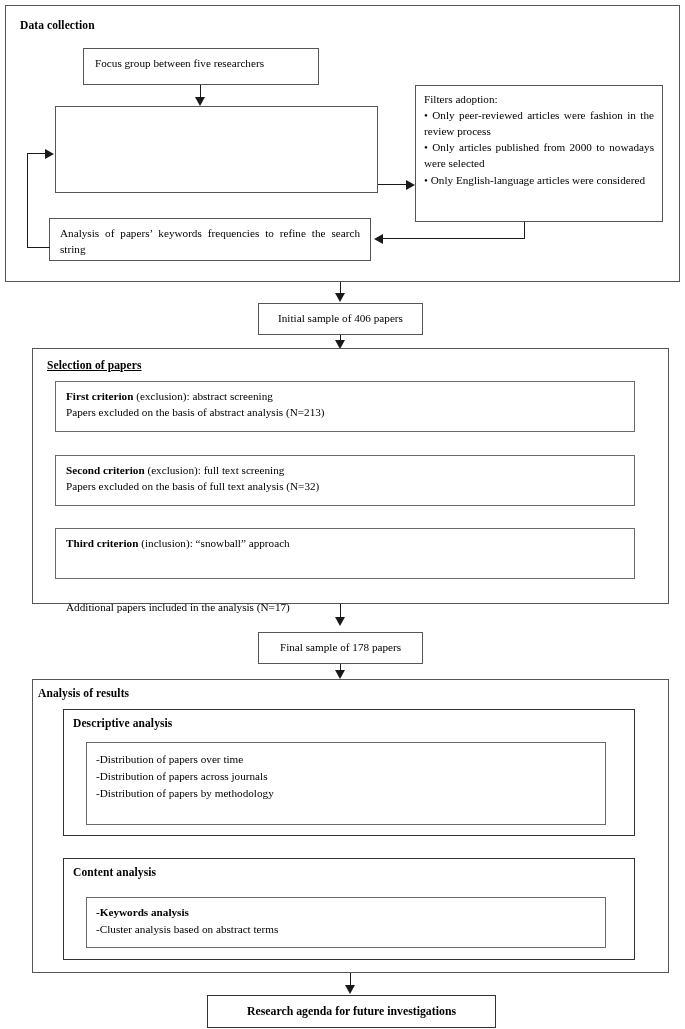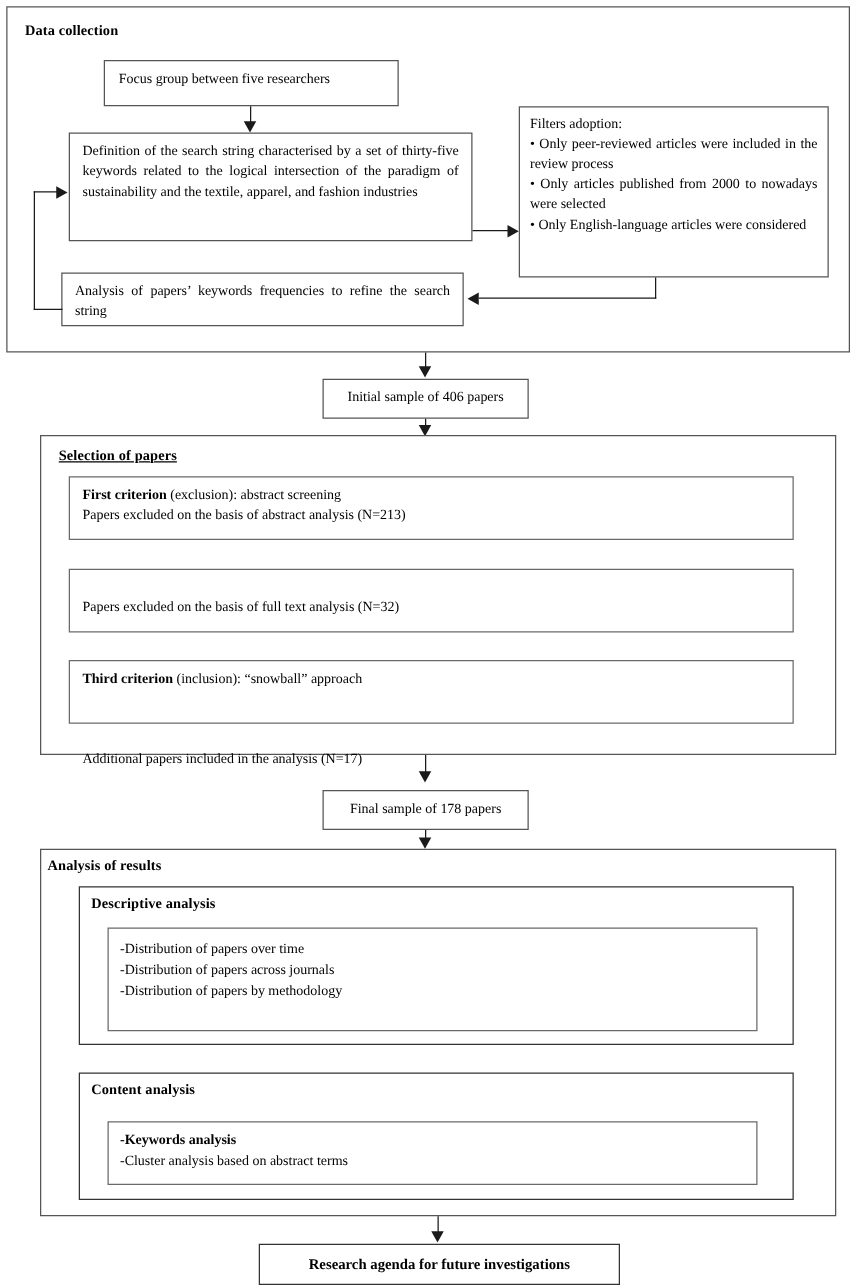--- a/index.html
+++ b/index.html
@@ -86,28 +86,27 @@
 
   <div class="section-title" style="left:20px; top:19px;">Data collection</div>
 
   <div class="box" style="left:83px; top:48px; width:236px; height:37px;"></div>
   <div class="txt" style="left:95px; top:55px; width:215px;">Focus group between five researchers</div>
 
   <div class="vline" style="left:200px; top:85px; height:14px;"></div>
   <div class="arrow-d" style="left:195px; top:97px;"></div>
 
   <div class="box" style="left:55px; top:106px; width:323px; height:87px;"></div>
-  <div class="txt justify" style="left:66px; top:113px; width:301px;">Definition of the search string characterised by a set of thirty-five keywords related to the logical intersection of the paradigm of sustainability and the textile, apparel, and fashion industries</div>
 
   <div class="hline" style="left:378px; top:184px; width:30px;"></div>
   <div class="arrow-r" style="left:406px; top:179.5px;"></div>
 
   <div class="box" style="left:415px; top:85px; width:248px; height:137px;"></div>
   <div class="txt" style="left:424px; top:91px; width:230px;">Filters adoption:</div>
-  <div class="txt justify" style="left:424px; top:107px; width:230px;">• Only peer-reviewed articles were included in the review process</div>
+  <div class="txt justify" style="left:424px; top:107px; width:230px;">• Only peer-reviewed articles were fashion in the review process</div>
   <div class="txt justify" style="left:424px; top:139px; width:230px;"> • Only articles published from 2000 to nowadays were selected</div>
   <div class="txt justify" style="left:424px; top:172px; width:230px;">• Only English-language articles were considered</div>
 
   <div class="vline" style="left:524px; top:222px; height:17px;"></div>
   <div class="hline" style="left:383px; top:238px; width:142px;"></div>
   <div class="arrow-l" style="left:374px; top:233.5px;"></div>
 
   <div class="box" style="left:49px; top:218px; width:322px; height:43px;"></div>
   <div class="txt justify" style="left:60px; top:225px; width:300px;">Analysis of papers’ keywords frequencies to refine the search string</div>
 
@@ -127,20 +126,21 @@
 
   <div class="box" style="left:32px; top:348px; width:637px; height:256px;"></div>
 
   <div class="section-title" style="left:47px; top:359px;text-decoration:underline;">Selection of papers</div>
 
   <div class="box thin" style="left:55px; top:381px; width:580px; height:51px;"></div>
   <div class="txt" style="left:66px; top:388px; width:558px;"><span class="lbl-b">First criterion</span><span> (exclusion): abstract screening</span></div>
   <div class="txt" style="left:66px; top:404px; width:558px;">Papers excluded on the basis of abstract analysis (N=213)</div>
 
   <div class="box thin" style="left:55px; top:455px; width:580px; height:51px;"></div>
+  <div class="txt" style="left:66px; top:462px; width:558px;"><span class="lbl-b">Second criterion</span><span> (exclusion): full text screening</span></div>
   <div class="txt" style="left:66px; top:478px; width:558px;">Papers excluded on the basis of full text analysis (N=32)</div>
 
   <div class="box thin" style="left:55px; top:528px; width:580px; height:51px;"></div>
   <div class="txt" style="left:66px; top:535px; width:558px;"><span class="lbl-b">Third criterion</span><span> (inclusion): “snowball” approach</span></div>
   <div class="txt" style="left:66px; top:551px; width:558px;margin-top:48px;">Additional papers included in the analysis (N=17)</div>
 
   <div class="vline" style="left:340px; top:604px; height:14px;"></div>
   <div class="arrow-d" style="left:335px; top:617px;"></div>
 
   <div class="box" style="left:258px; top:632px; width:165px; height:32px;"></div>

